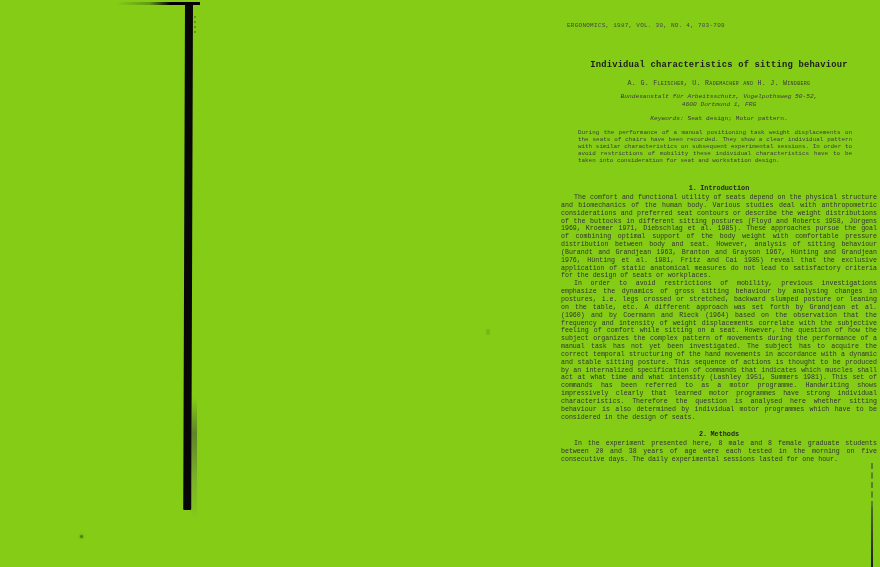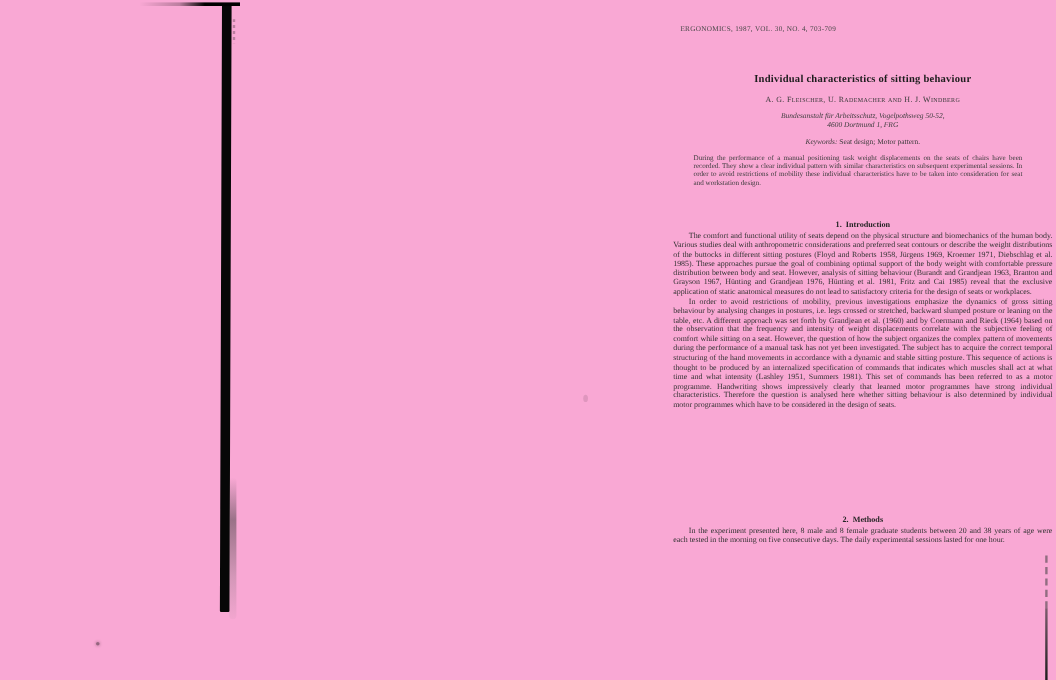--- a/index.html
+++ b/index.html
@@ -1,22 +1,22 @@
 <!DOCTYPE html>
 <html><head>
 <meta charset="utf-8">
 <style>
   html, body { margin: 0; padding: 0; background: #ffffff; }
   .page {
     position: relative;
     width: 880px;
     height: 567px;
-    background: #f9a8d4;
+    background: #84cc16;
     overflow: hidden;
-    font-family: Liberation Serif, serif;
+    font-family: Liberation Mono, monospace;
     color: #2f2f2f;
   }
   
   .spine-bar {
     position: absolute; left: 185px; top: 3px; width: 8px; height: 507px;
     background: #070707; border-radius: 1px;
     transform: rotate(0.2deg); transform-origin: top center;
   }
   .spine-top-tick {
     position: absolute; left: 116px; top: 2px; width: 84px; height: 2.5px;

